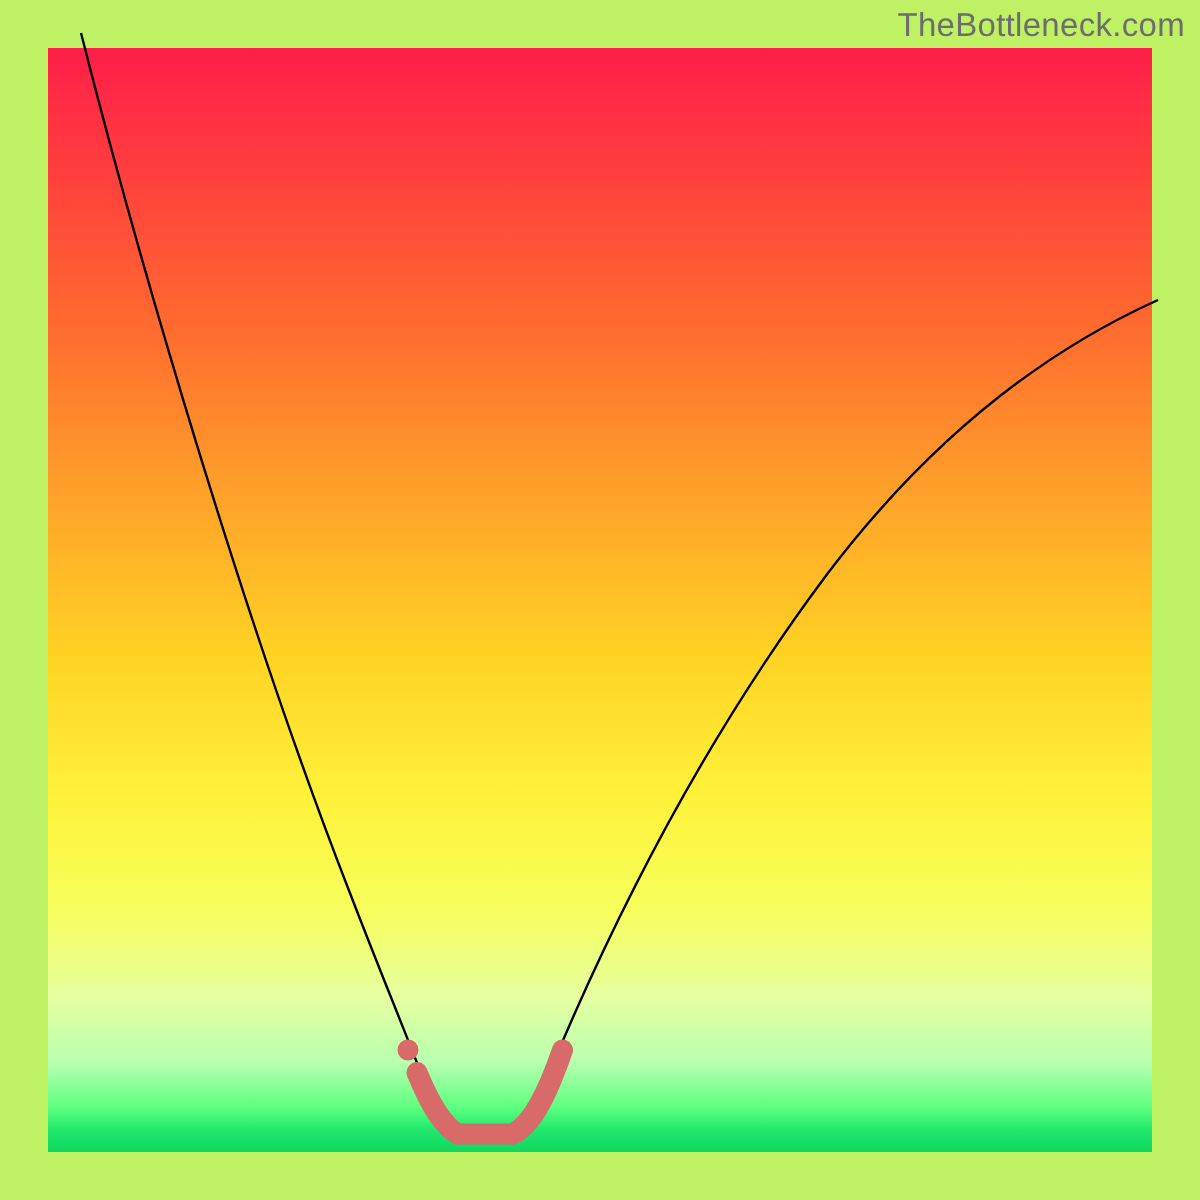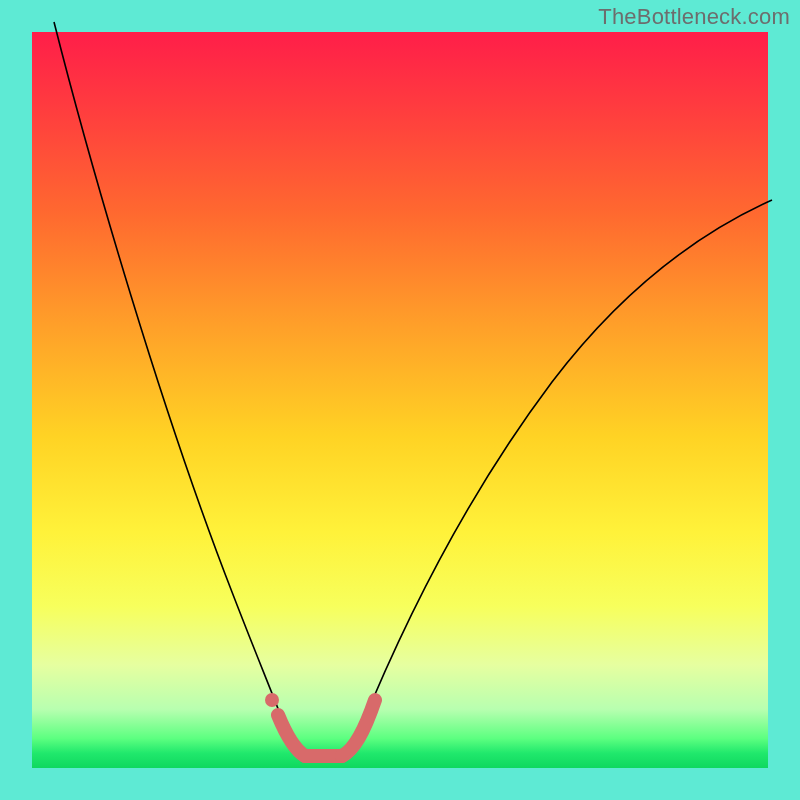--- a/index.html
+++ b/index.html
@@ -10,21 +10,21 @@
     background: #000;
     font-family: Arial, Helvetica, sans-serif;
     overflow: hidden;
   }
   .frame {
     position: absolute;
     left: 0;
     top: 0;
     width: 800px;
     height: 800px;
-    background: #5eead4;
+    background: #bef264;
   }
   .plot {
     position: absolute;
     left: 32px;
     top: 32px;
     width: 736px;
     height: 736px;
     
     background: linear-gradient(
       to bottom,

